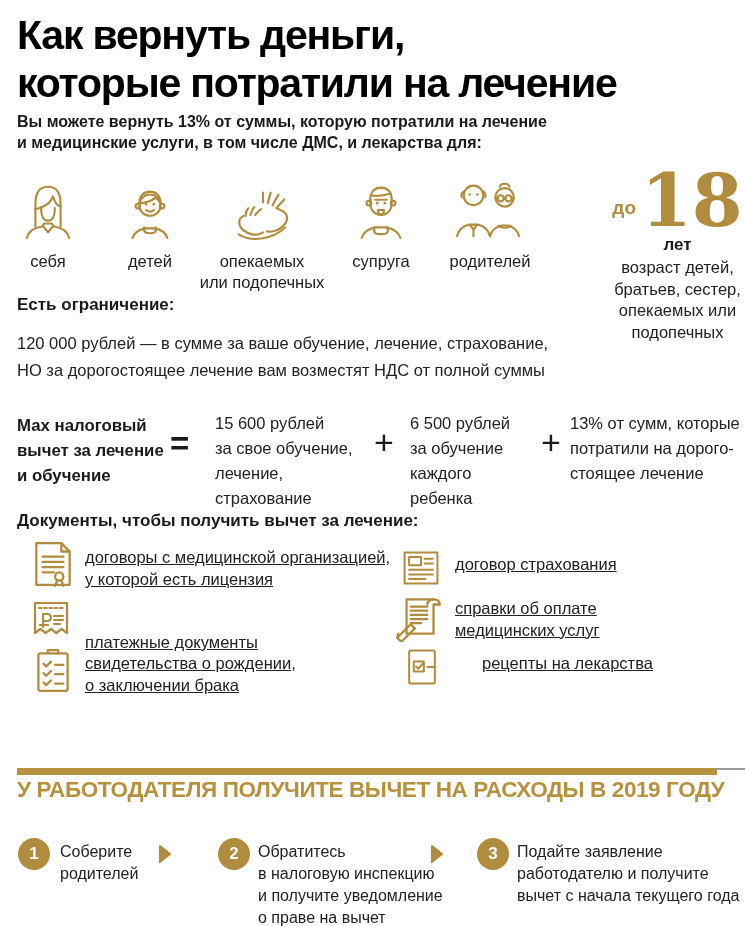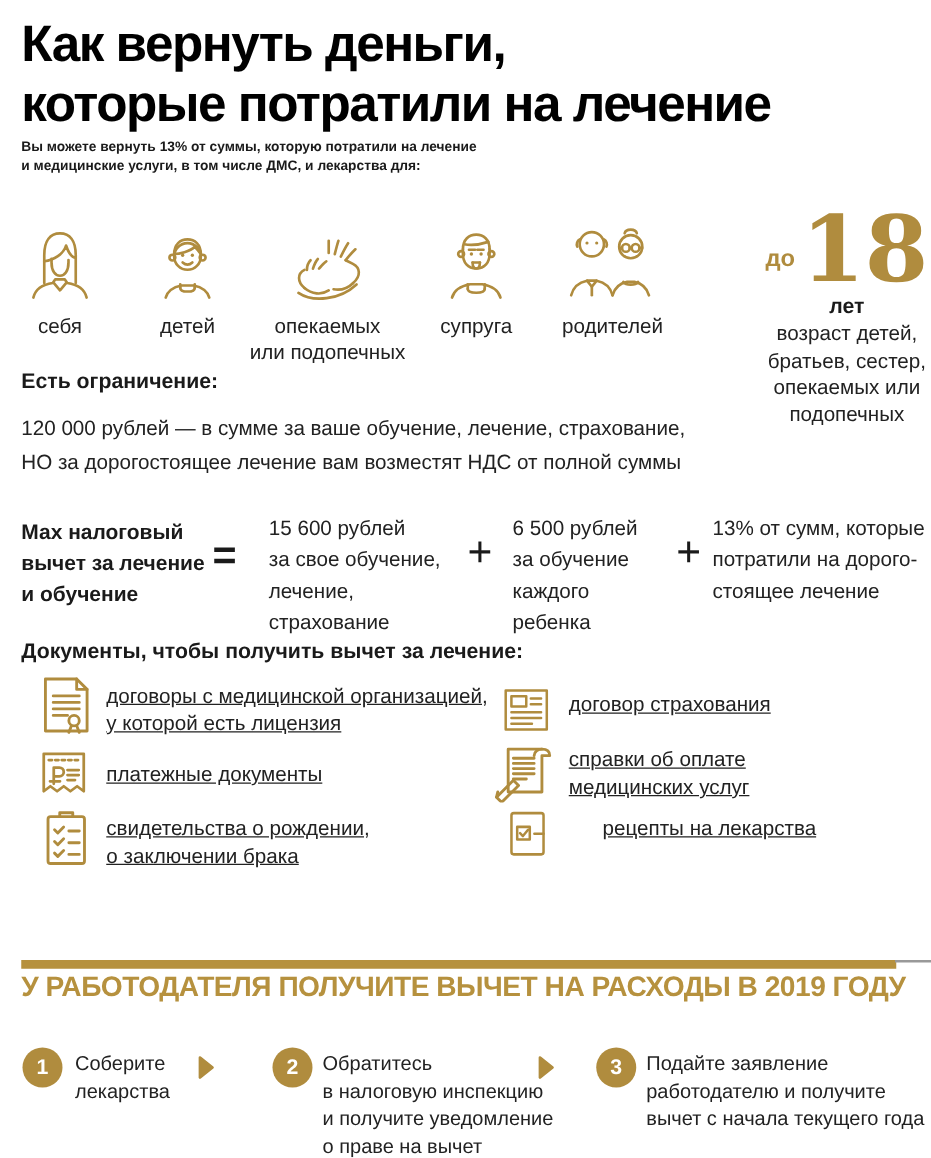--- a/index.html
+++ b/index.html
@@ -3,21 +3,21 @@
 <meta charset="utf-8">
 <style>
   html,body{margin:0;padding:0;background:#fff;}
   #page{position:relative;width:745px;height:926px;background:#fff;overflow:hidden;
         font-family:"Liberation Sans",sans-serif;color:#1a1a1a;}
   .abs{position:absolute;}
   .pre{white-space:pre-line;}
 
   .title{left:17px;top:12px;width:715px;font-size:41px;font-weight:700;line-height:1.17;
          letter-spacing:-1.2px;color:#000;}
-  .subtitle{left:17px;top:111px;width:600px;font-size:11px;font-weight:700;line-height:1.33;}
+  .subtitle{left:17px;top:111px;width:600px;font-size:16px;font-weight:700;line-height:1.33;}
 
   .recipient{top:170px;text-align:center;}
   .recipient .iconbox{display:flex;align-items:flex-end;justify-content:center;height:74px;}
   .recipient .lbl{margin-top:7px;font-size:16.5px;line-height:1.28;color:#222;}
 
   .icon svg{stroke:#B08C3E;fill:none;stroke-width:2.2;stroke-linecap:round;stroke-linejoin:round;}
   .icon svg .dot{fill:#B08C3E;stroke:none;}
   .icon svg .dash{stroke-dasharray:2.6 2.6;}
   .icon svg .fillgold{fill:#B08C3E;stroke:#B08C3E;}
 
@@ -206,21 +206,21 @@
 у которой есть лицензия</div>
 
   <div class="abs icon" style="left:26px;top:595px;">
     <svg width="50" height="48" viewBox="0 0 48 48">
       <path d="M8 8 h32 v30 l-5.3-4 -5.4 4 -5.3-4 -5.3 4 -5.4-4 -5.3 4 z"></path>
       <path class="dash" d="M12 13 h24"></path>
       <path d="M16 19 v13 M16 19 h4.5 a3.5 3.5 0 0 1 0 7 H16 M13 30 h8"></path>
       <path d="M27 21 h9 M27 25 h9 M27 29 h6"></path>
     </svg>
   </div>
-  <div class="abs doc-text pre" style="left:85px;top:609px;">платежные документы</div>
+  <div class="abs doc-text pre" style="left:85px;top:631px;">платежные документы</div>
 
   <div class="abs icon" style="left:28px;top:645px;">
     <svg width="50" height="50" viewBox="0 0 48 48">
       <rect x="10" y="8" width="28" height="36" rx="2"></rect>
       <path d="M19 8 V5 h10 v3"></path>
       <path d="M15 18 l2.5 2.5 L22 16 M26 19 h8"></path>
       <path d="M15 27 l2.5 2.5 L22 25 M26 28 h8"></path>
       <path d="M15 36 l2.5 2.5 L22 34 M26 37 h8"></path>
     </svg>
   </div>
@@ -258,21 +258,21 @@
     </svg>
   </div>
   <div class="abs doc-text pre" style="left:482px;top:652px;">рецепты на лекарства</div>
 
   <div class="abs divider-bar"></div>
   <div class="abs divider-line"></div>
   <div class="abs employer-head">У РАБОТОДАТЕЛЯ ПОЛУЧИТЕ ВЫЧЕТ НА РАСХОДЫ В 2019 ГОДУ</div>
 
   <div class="abs step-circle" style="left:18px;top:838px;">1</div>
   <div class="abs step-text pre" style="left:60px;top:841px;">Соберите
-лекарства</div>
+родителей</div>
 
   <div class="abs step-arrow icon" style="left:158px;top:844px;">
     <svg width="14" height="20" viewBox="0 0 14 20">
         <path class="fillgold" d="M2 2 L12 10 L2 18 z"></path>
       </svg>
   </div>
 
   <div class="abs step-circle" style="left:218px;top:838px;">2</div>
   <div class="abs step-text pre" style="left:258px;top:841px;">Обратитесь
 в налоговую инспекцию

